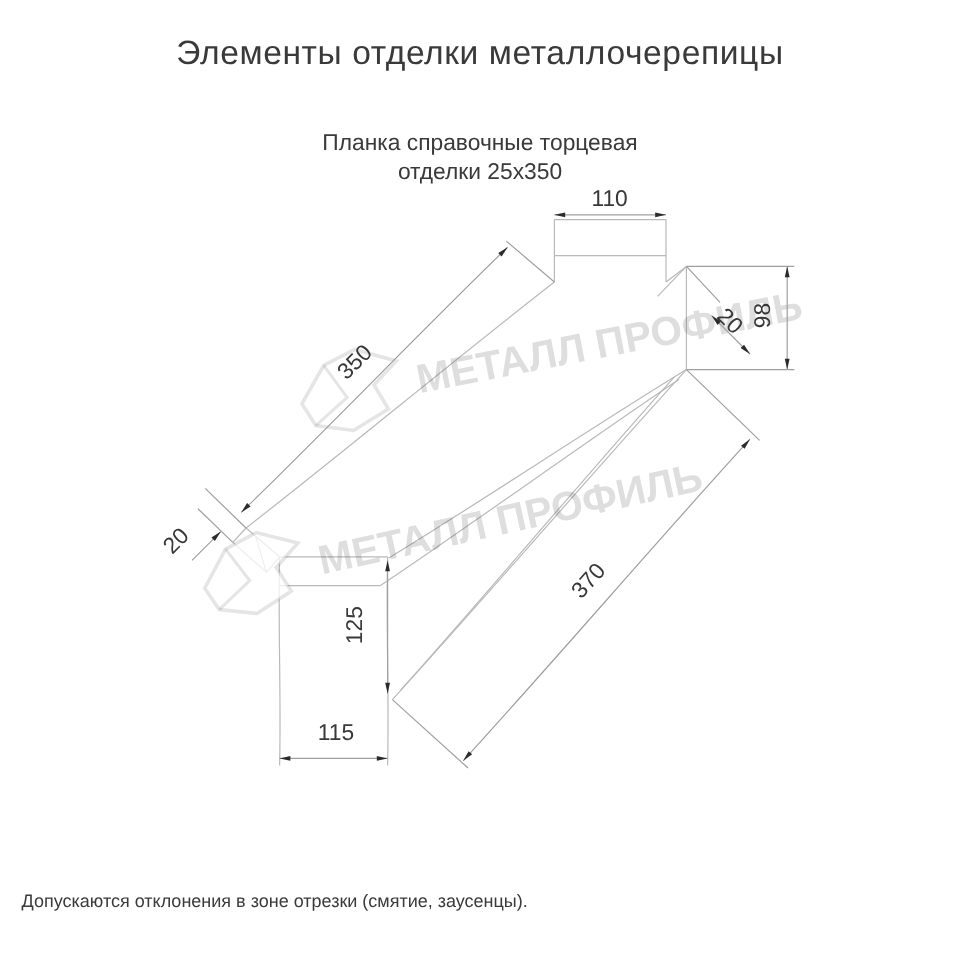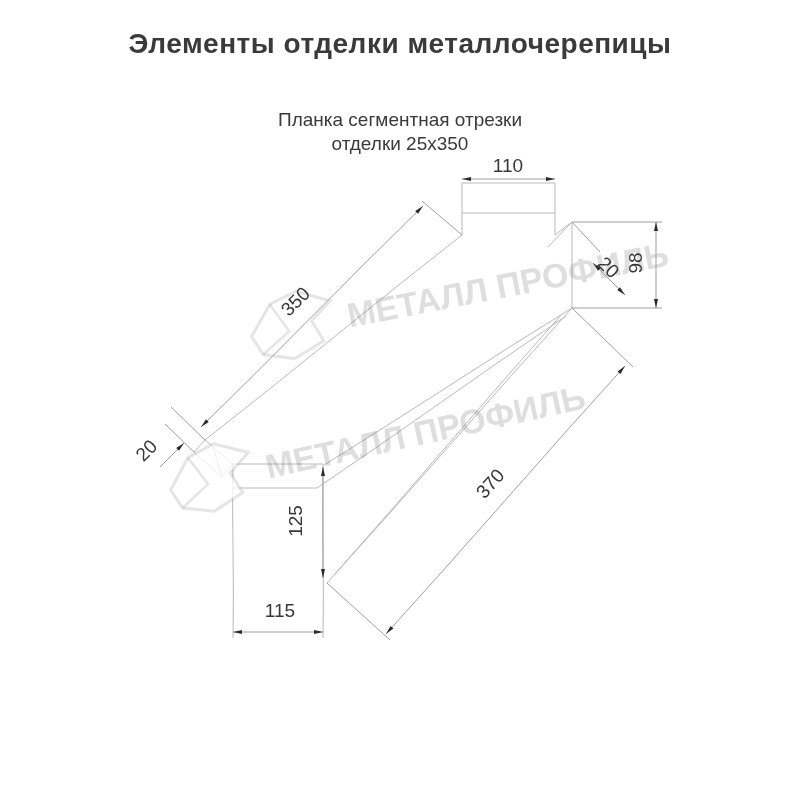--- a/index.html
+++ b/index.html
@@ -1,19 +1,19 @@
 <!DOCTYPE html>
 <html><head>
 <meta charset="utf-8">
 <style>
   html,body{margin:0;padding:0;background:#ffffff;}
   #page{position:relative;width:800px;height:800px;background:#ffffff;overflow:hidden;
         font-family:"Liberation Sans", sans-serif;}
   #title{position:absolute;left:0;top:28px;width:100%;text-align:center;
-         font-size:28px;color:#3a3a3a;letter-spacing:0.5px;font-weight:bold;}
+         font-size:28px;color:#3a3a3a;letter-spacing:0.5px;}
   #subtitle{position:absolute;left:0;top:108px;width:100%;text-align:center;
             font-size:19px;color:#3a3a3a;line-height:24px;}
   #footer{position:absolute;left:18px;top:740px;font-size:15px;color:#3a3a3a;line-height:23px;}
   svg{position:absolute;left:0;top:0;}
 </style>
 </head>
 <body>
 
 <div id="page">
 
@@ -92,20 +92,21 @@
         <text x="604" y="272" fill="#383838" font-size="19" text-anchor="middle" font-family="&quot;Liberation Sans&quot;, sans-serif" transform="rotate(44 604 272)">20</text>
         <text x="495" y="488" fill="#383838" font-size="19" text-anchor="middle" font-family="&quot;Liberation Sans&quot;, sans-serif" transform="rotate(-48 495 488)">370</text>
         <text x="302" y="521" fill="#383838" font-size="19" text-anchor="middle" font-family="&quot;Liberation Sans&quot;, sans-serif" transform="rotate(-90 302 521)">125</text>
         <text x="280" y="617" fill="#383838" font-size="19" text-anchor="middle" font-family="&quot;Liberation Sans&quot;, sans-serif" transform="rotate(0 280 617)">115</text>
       </g>
   </svg>
 
   <div id="title">Элементы отделки металлочерепицы</div>
 
   <div id="subtitle">
-    <div>Планка сегментная отрезки</div>
+    <div>Планка справочные торцевая</div>
     <div>отделки 25х350</div>
   </div>
 
   <div id="footer">
+    <div>Допускаются отклонения в зоне отрезки (смятие, заусенцы).</div>
   </div>
 
 </div>
 
 </body></html>

